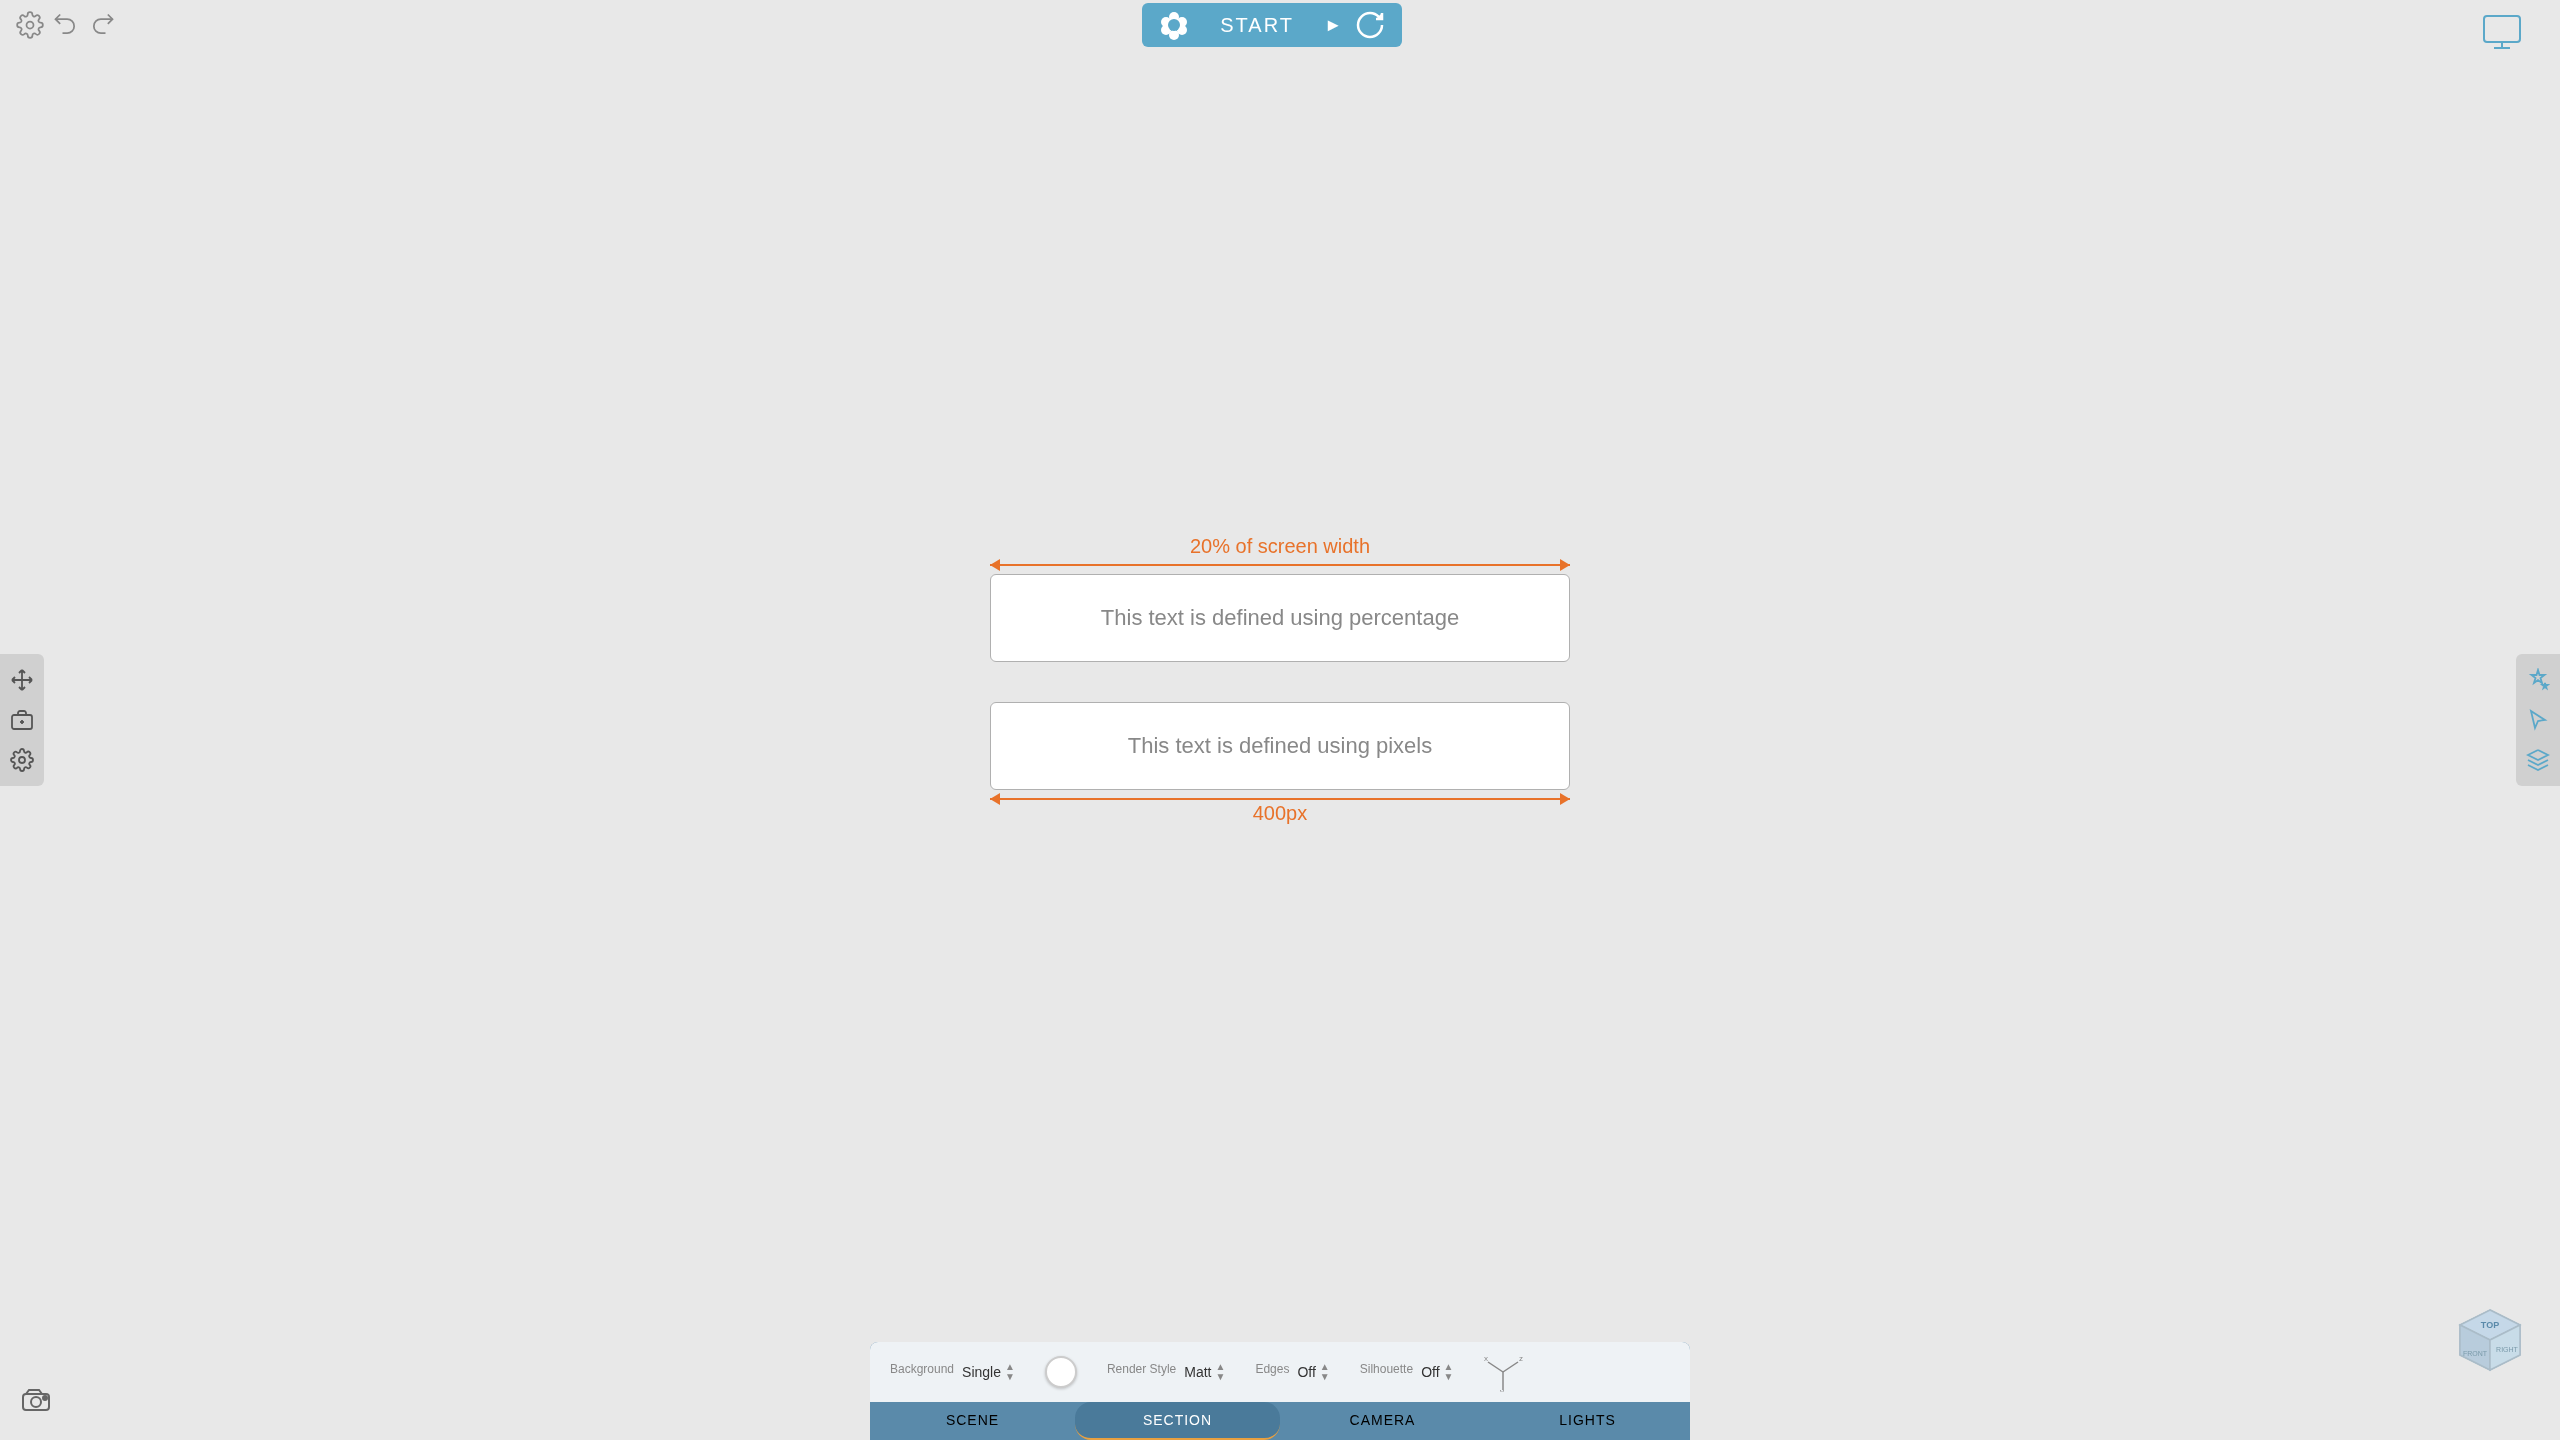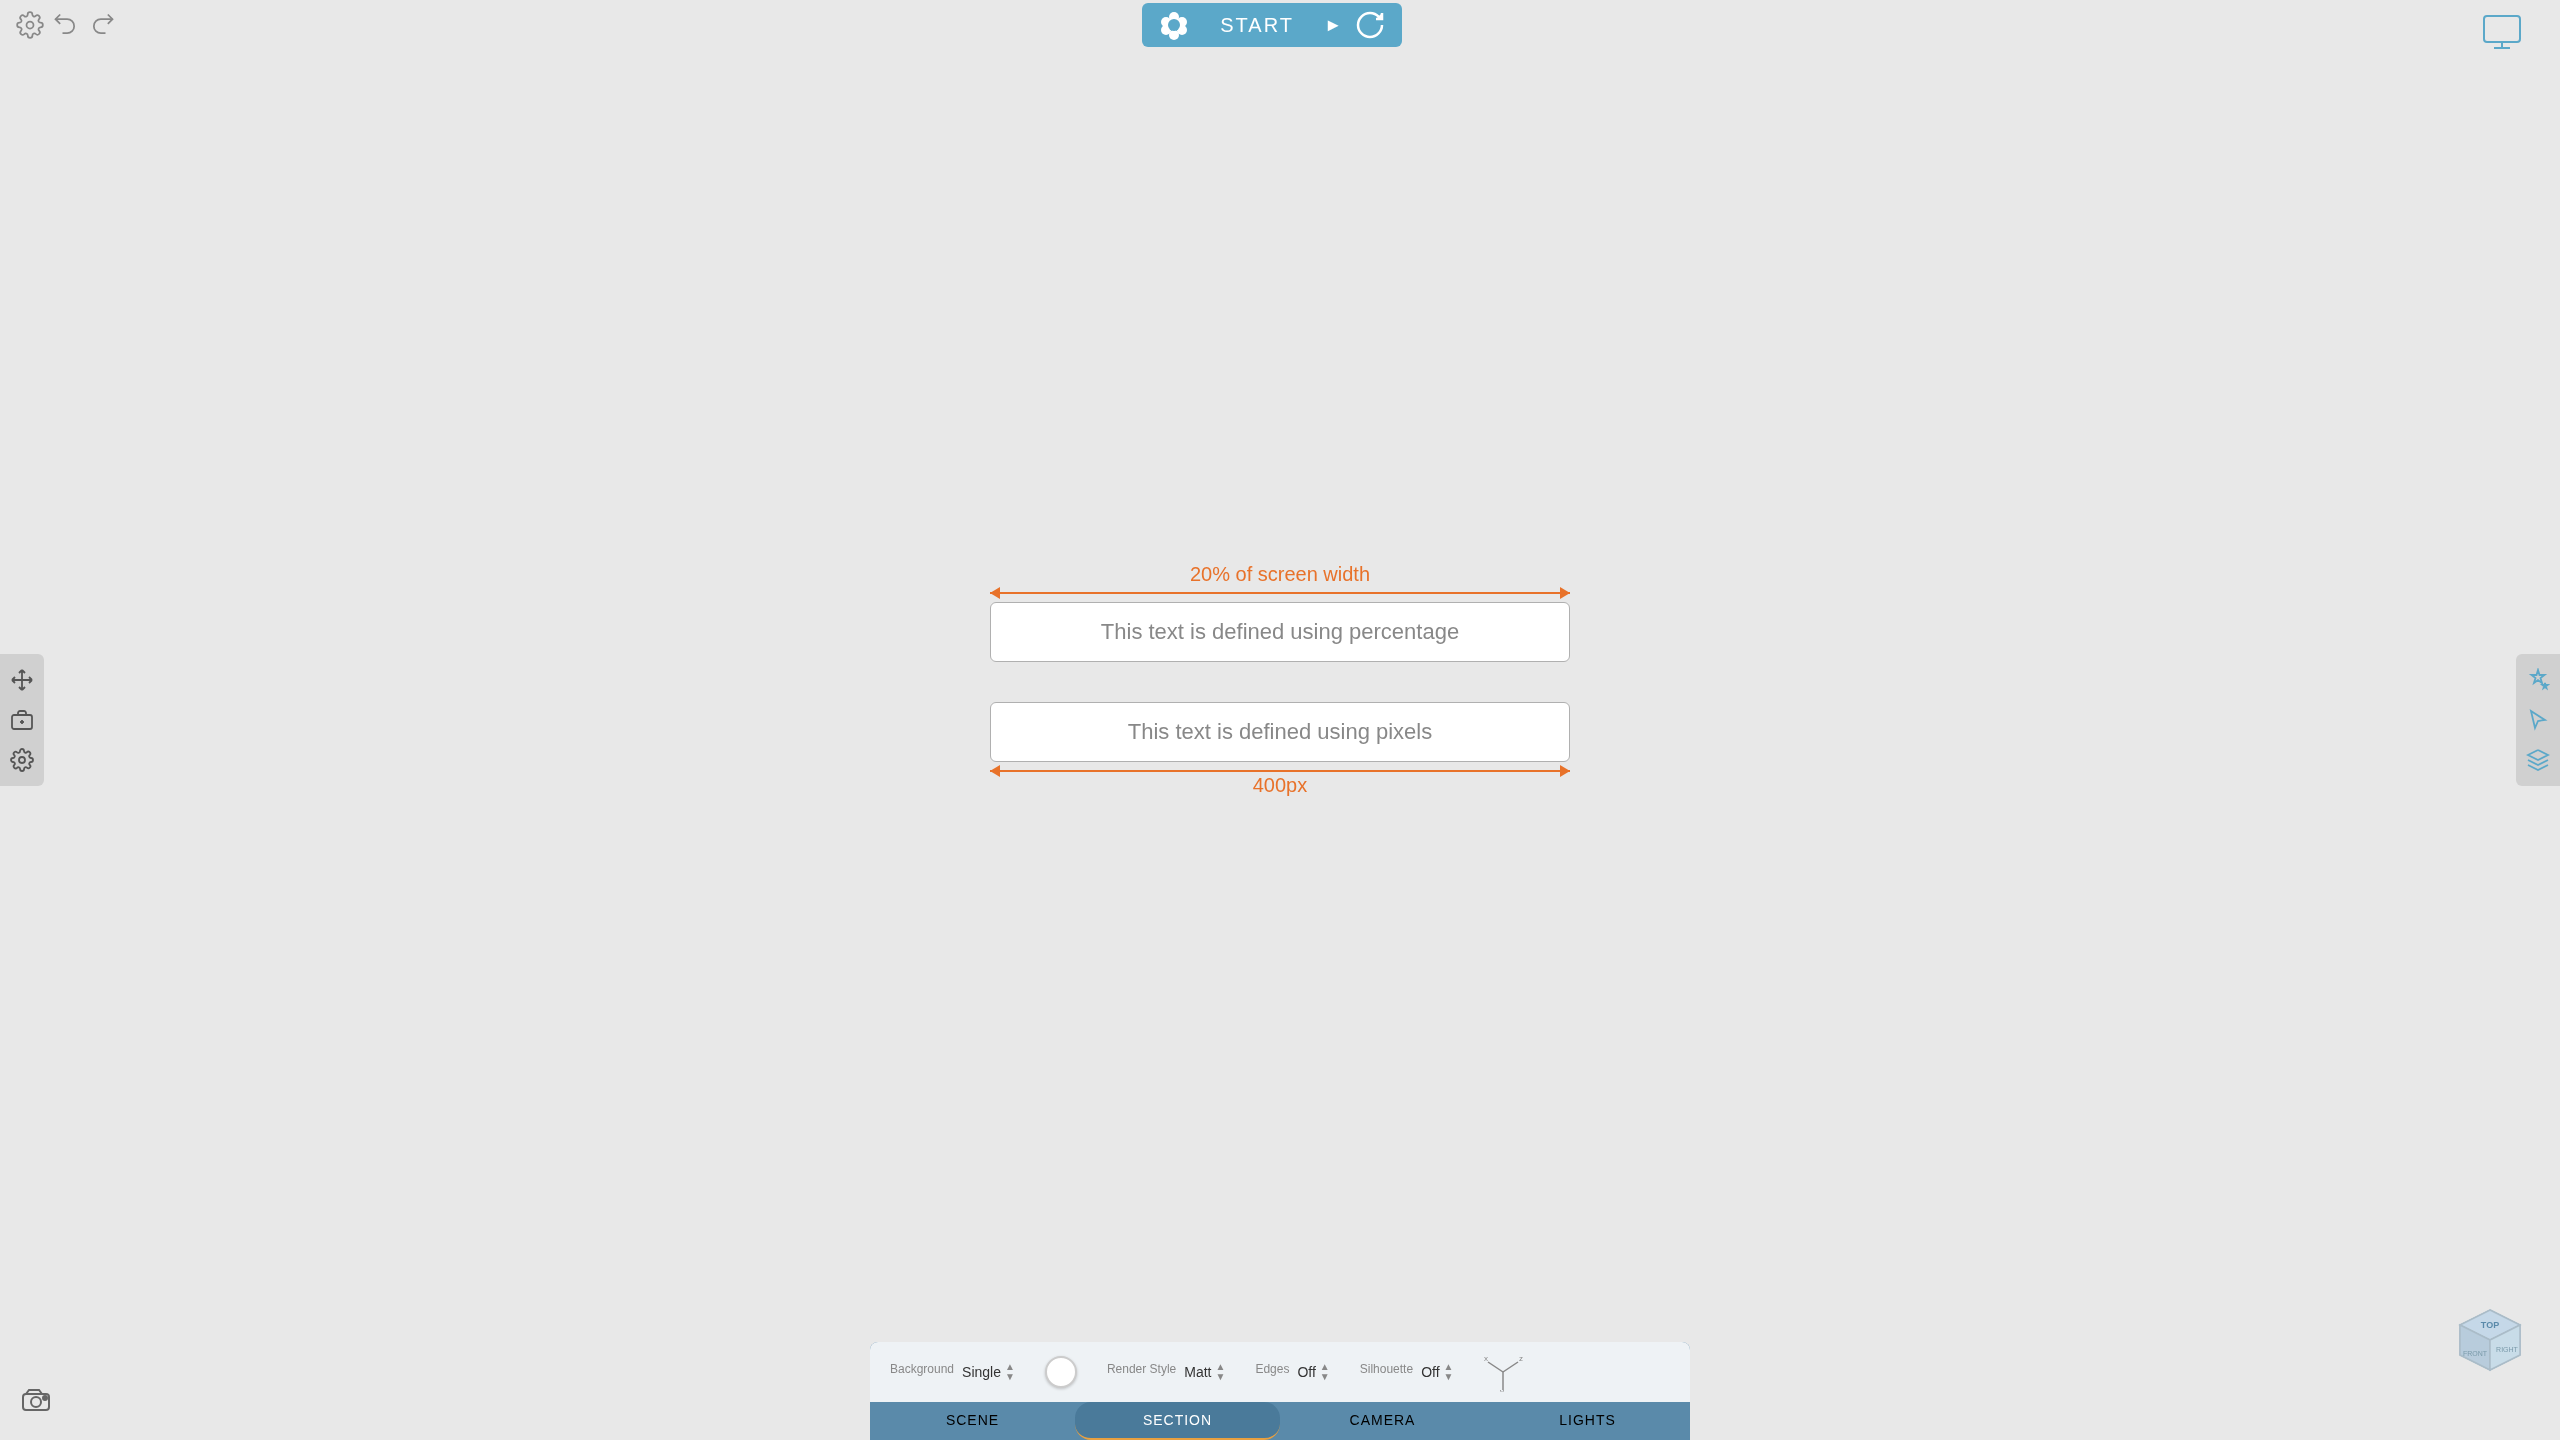--- a/index.html
+++ b/index.html
@@ -156,21 +156,21 @@
     .arrow-label {
       color: #e8722a;
       font-size: 20px;
       font-weight: 400;
     }
 
     .text-box {
       background: white;
       border: 1.5px solid #b0b0b0;
       border-radius: 6px;
-      padding: 16px 40px;
+      padding: 30px 40px;
       width: 580px;
       text-align: center;
     }
 
     .text-box span {
       color: #888;
       font-size: 22px;
       font-weight: 300;
     }
 

